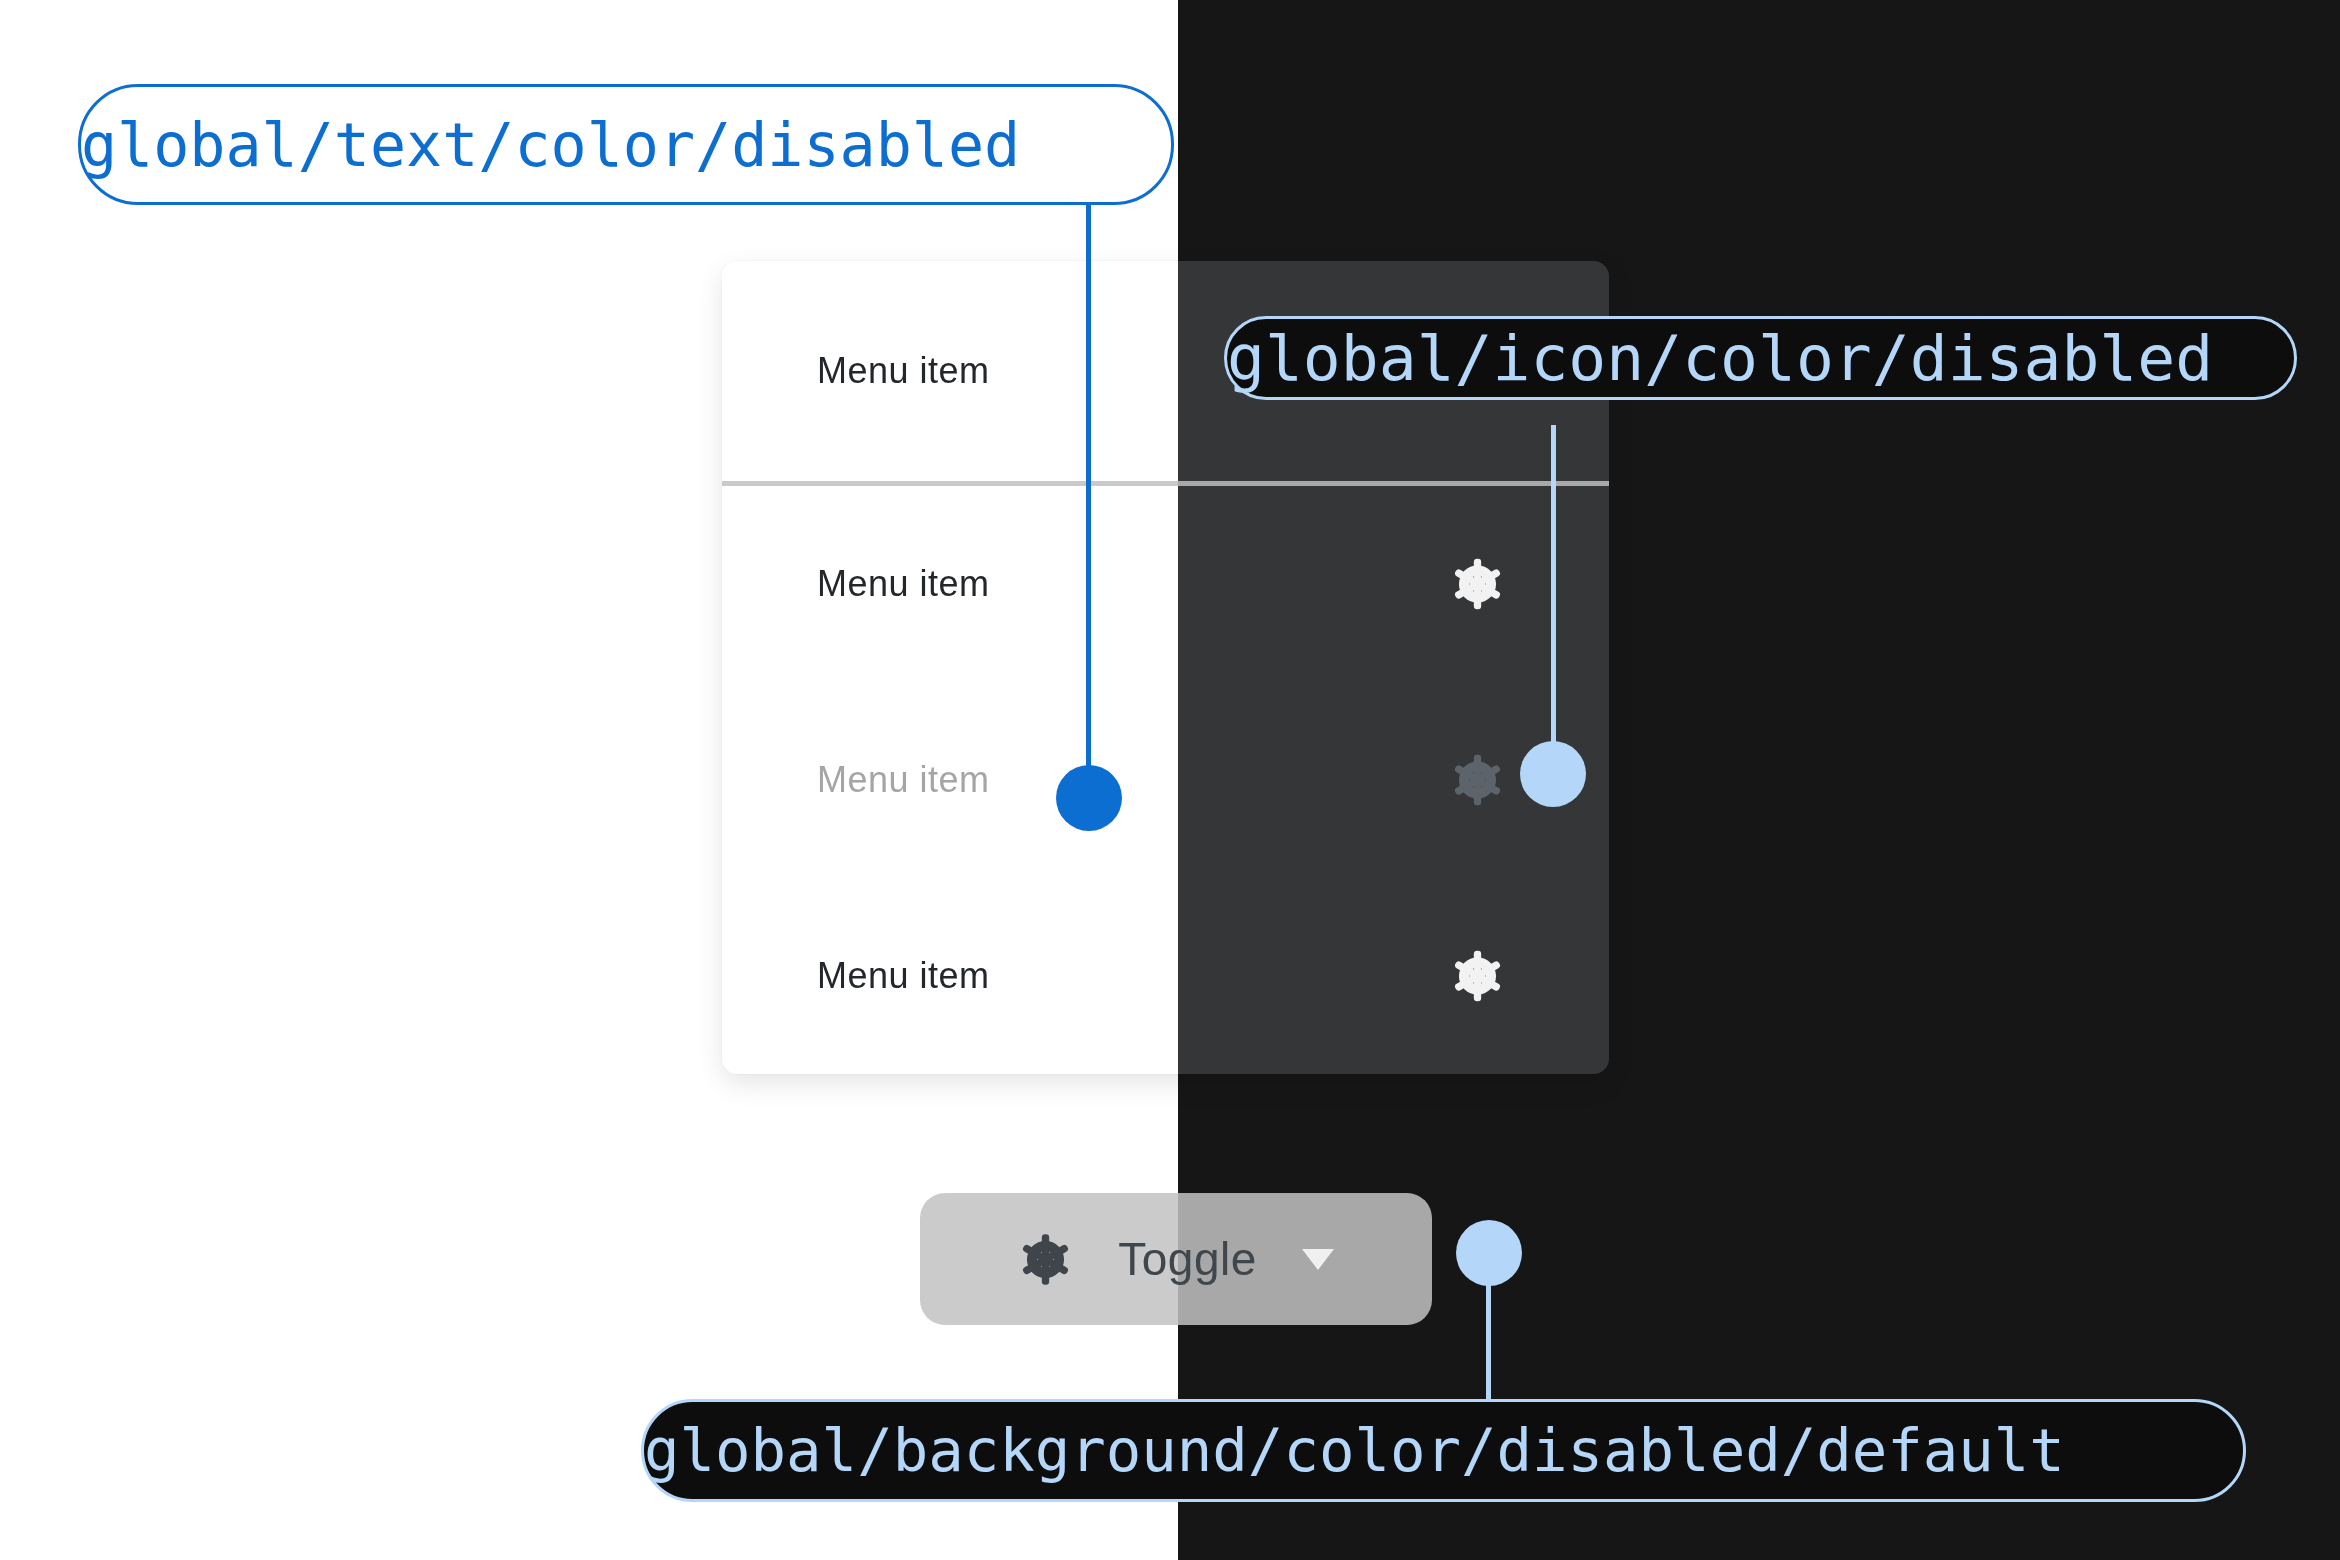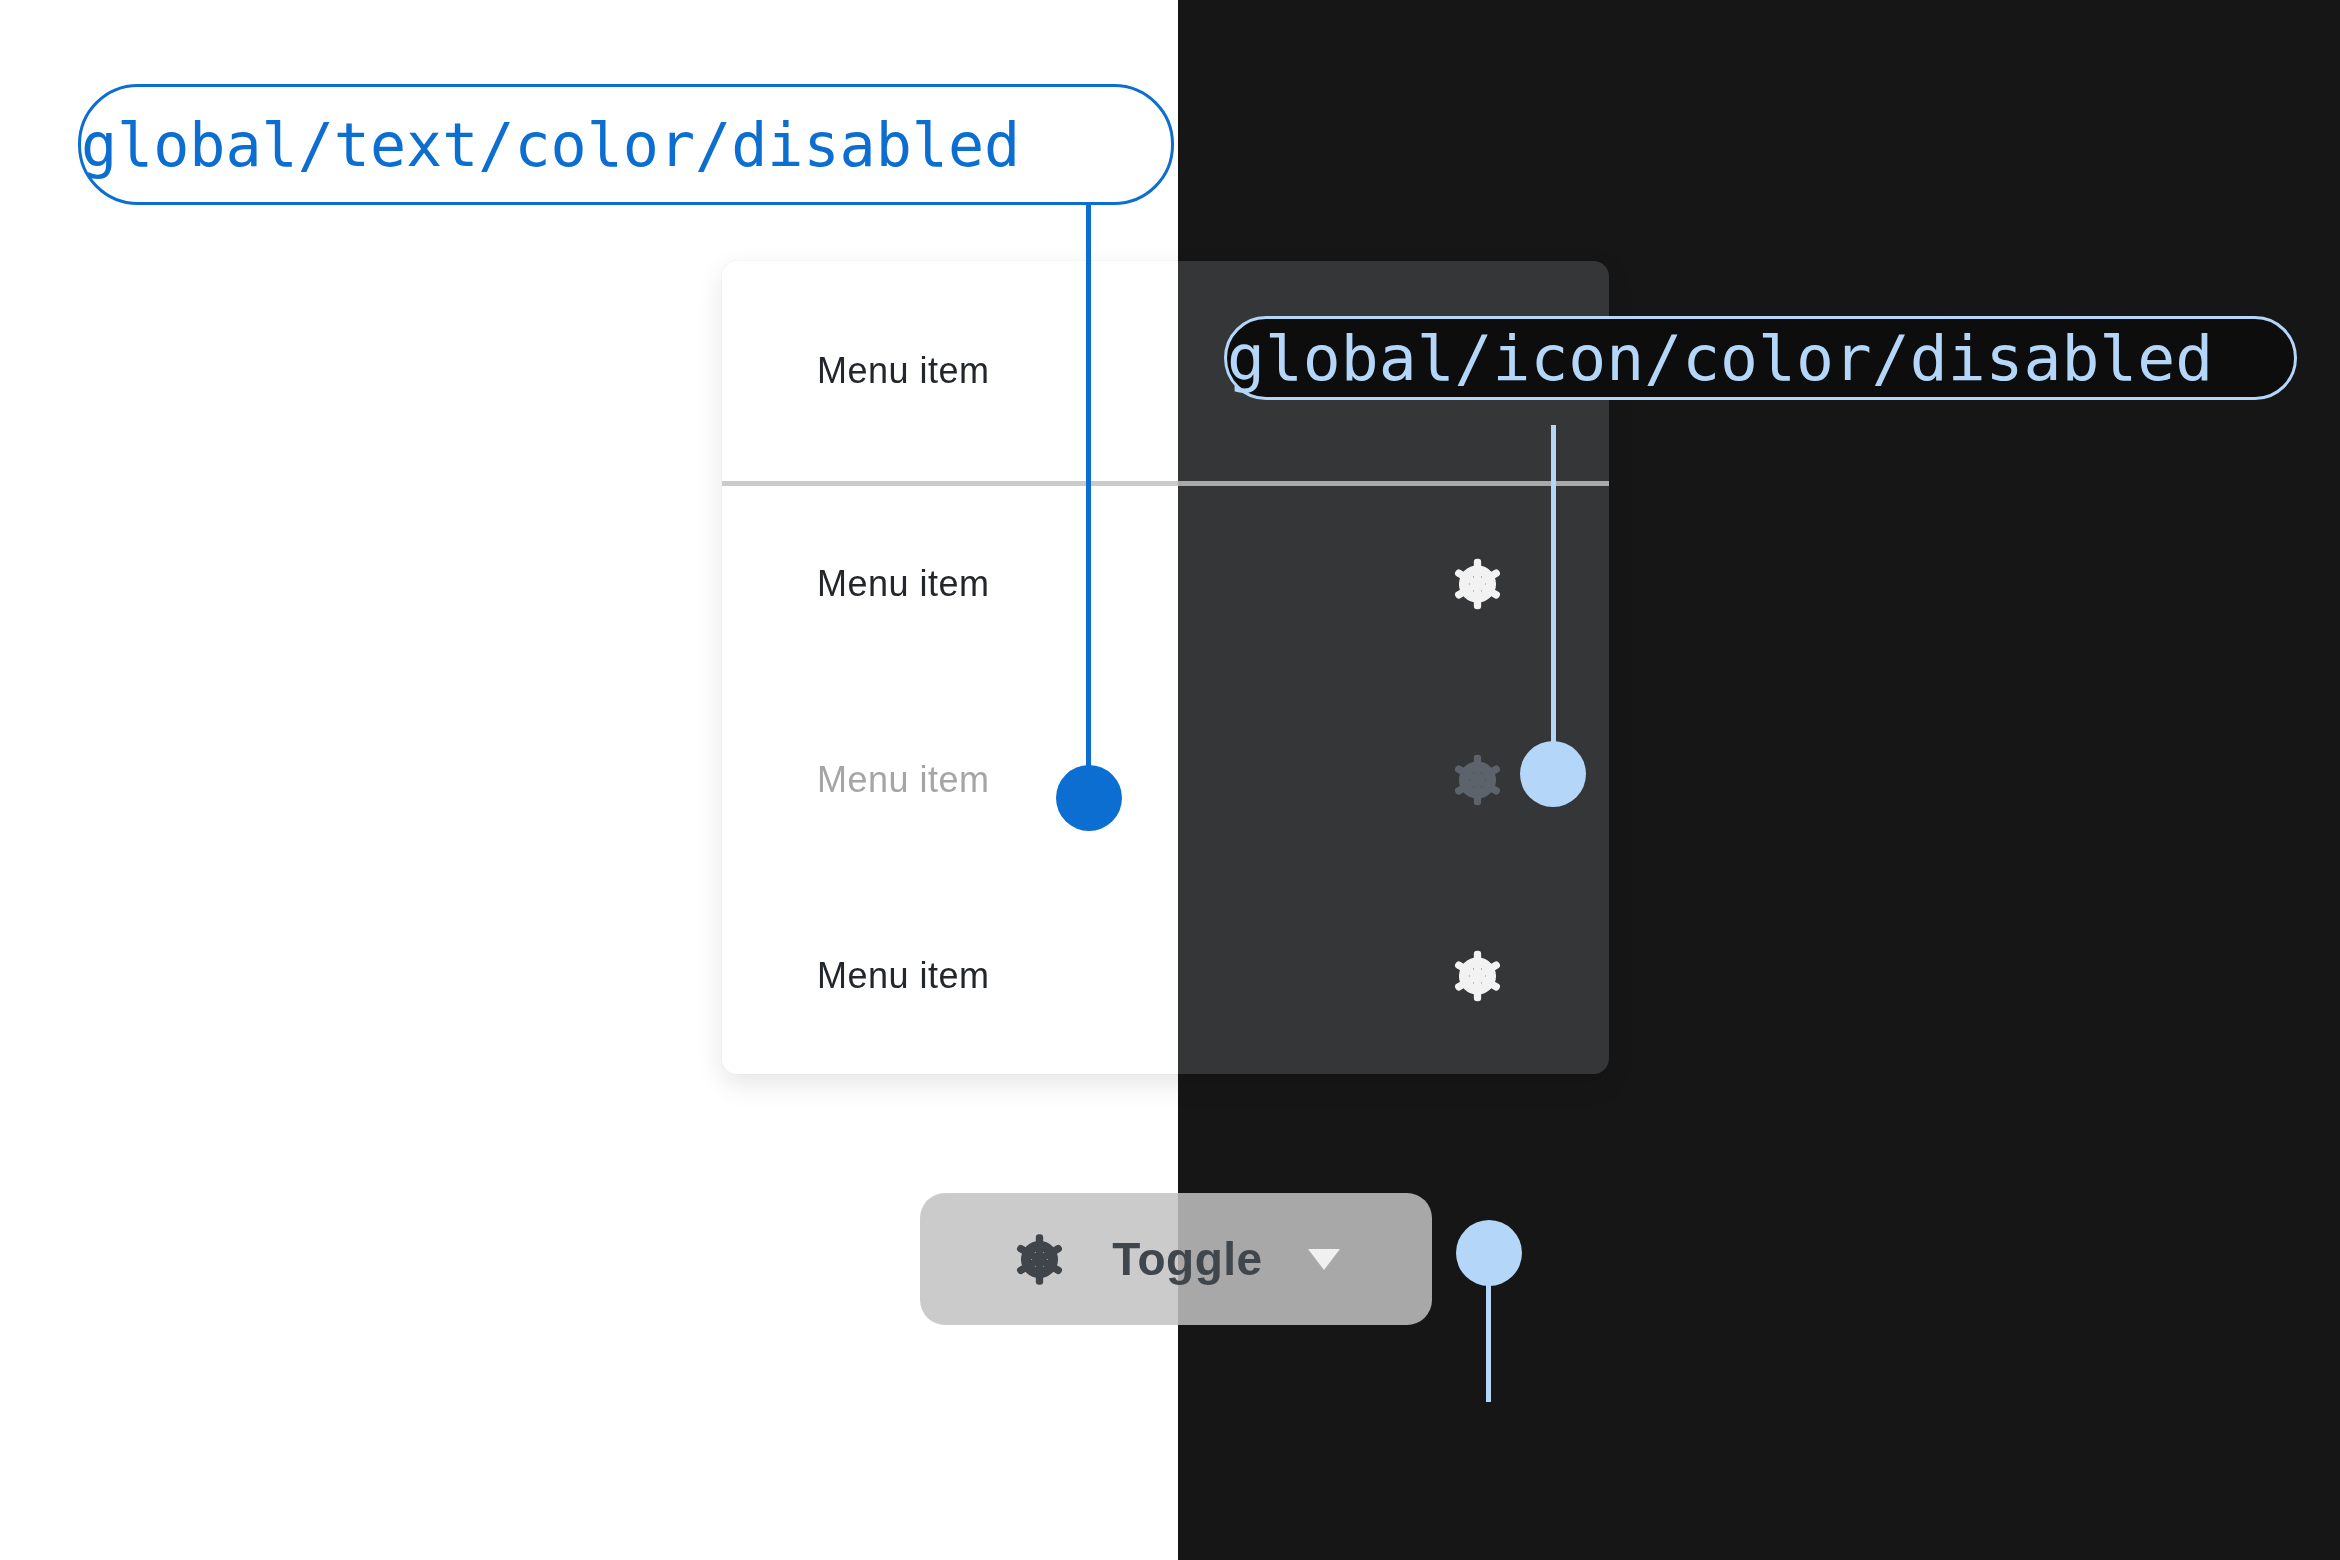--- a/index.html
+++ b/index.html
@@ -43,21 +43,21 @@
   .row-gear{position:absolute;left:728px;top:50%;transform:translateY(-50%);width:55px;height:55px;}
   .gear-white{color:#f2f2f2;}
   .gear-disabled{color:#5c636b;}
   .gear-dark{color:#3f454b;}
 
   
   #toggle-btn{position:absolute;left:920px;top:1193px;width:512px;height:132px;border-radius:25px;
     background:linear-gradient(90deg,#cbcbcb 0,#cbcbcb 258px,#a8a8a8 258px,#a8a8a8 100%);
     display:flex;align-items:center;justify-content:center;gap:45px;border:none;z-index:4;cursor:default;}
   #toggle-btn .tg-gear{width:55px;height:55px;}
-  #toggle-label{font-size:46px;color:#3f464c;letter-spacing:0.5px;font-family:"Liberation Sans",sans-serif;font-weight:bold;}
+  #toggle-label{font-size:46px;color:#3f464c;letter-spacing:0.5px;font-family:"Liberation Sans",sans-serif;}
   #toggle-caret{width:0;height:0;border-left:16.6px solid transparent;border-right:16.6px solid transparent;
     border-top:21.5px solid #f0f0f0;}
   svg{display:block;}
 </style>
 </head>
 <body>
 
 <svg width="0" height="0" style="position:absolute">
   <defs>
     <g id="gear-shape" fill="currentColor">
@@ -105,20 +105,23 @@
   <div id="line-text" class="conn conn-blue"></div>
   <div id="line-icon" class="conn conn-lightblue"></div>
   <div id="line-bg" class="conn conn-lightblue"></div>
 
   <div id="pill-text" class="pill pill-blue">
     <span>global/text/color/disabled</span>
   </div>
   <div id="pill-icon" class="pill pill-lightblue">
     <span>global/icon/color/disabled</span>
   </div>
+  <div id="pill-bg" class="pill pill-lightblue">
+    <span>global/background/color/disabled/default</span>
+  </div>
 
   <div id="dot-text" class="dot dot-blue"></div>
   <div id="dot-icon" class="dot dot-lightblue"></div>
   <div id="dot-bg" class="dot dot-lightblue"></div>
 
   <button id="toggle-btn">
     <span class="tg-gear gear-dark">
       <svg viewBox="0 0 24 24" width="55" height="55">
           <use href="#gear-shape"></use>
         </svg>

